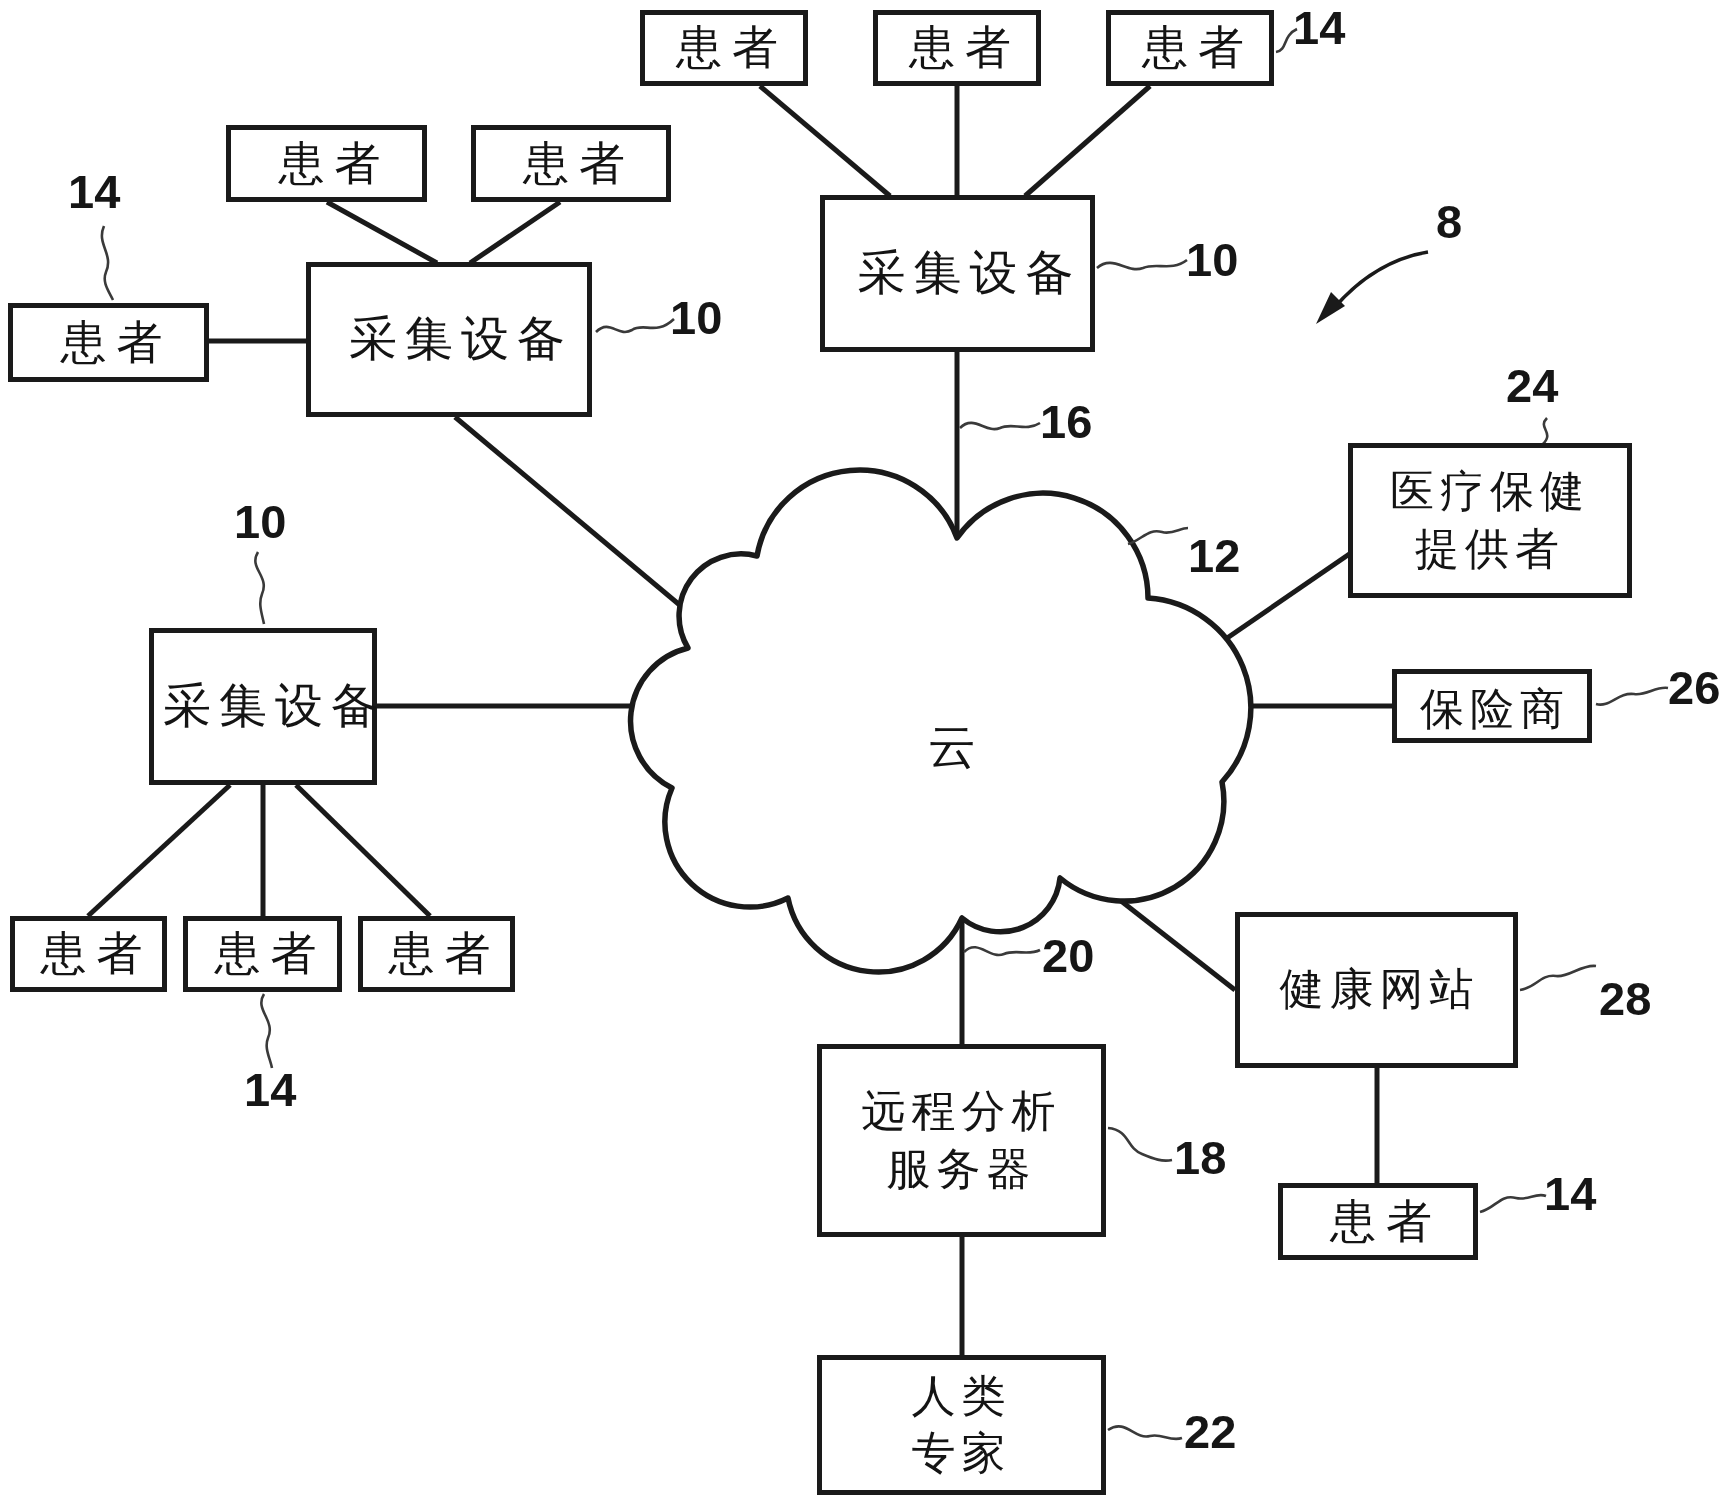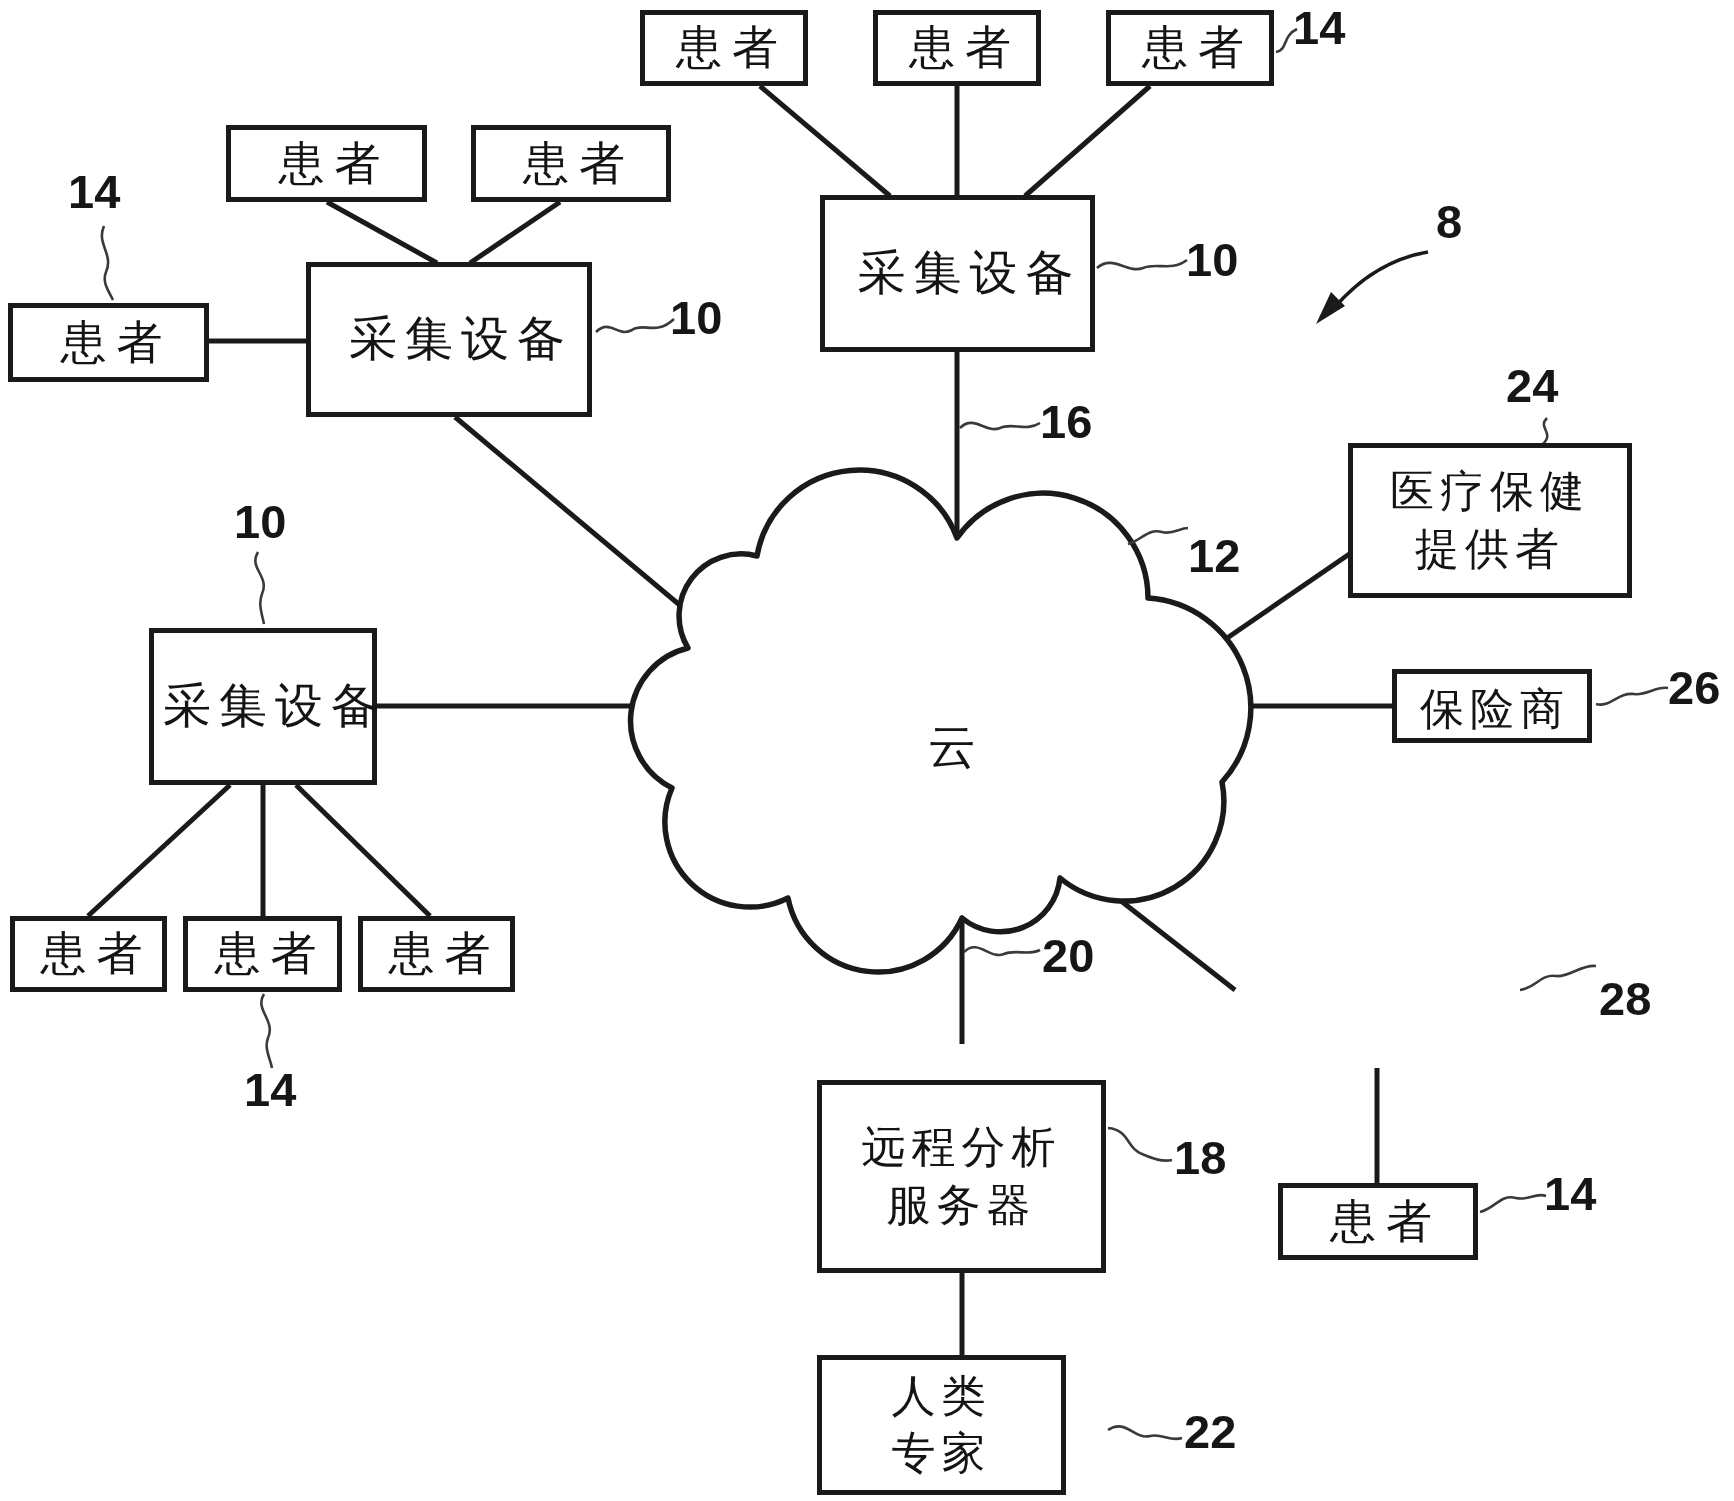--- a/index.html
+++ b/index.html
@@ -124,26 +124,29 @@
       <span class="ln">采集设备</span>
     </div>
 
   <div class="box two" style="left:1336px;top:443px;width:284px;height:155px;margin-left:12px;">
     <span class="ln">医疗保健</span>
     <span class="ln">提供者</span>
   </div>
   <div class="box small1" style="left:1392px;top:669px;width:200px;height:74px;justify-content:flex-end;">
       <span class="ln">保险商</span>
     </div>
+  <div class="box small1" style="left:1235px;top:912px;width:283px;height:156px;">
+      <span class="ln">健康网站</span>
+    </div>
 
-  <div class="box two" style="left:817px;top:1080px;width:289px;height:193px;">
+  <div class="box two" style="left:817px;top:1044px;width:289px;height:193px;">
     <span class="ln">远程分析</span>
     <span class="ln">服务器</span>
   </div>
-  <div class="box two" style="left:817px;top:1355px;width:249px;height:140px;">
+  <div class="box two" style="left:817px;top:1355px;width:289px;height:140px;">
     <span class="ln">人类</span>
     <span class="ln">专家</span>
   </div>
 
   <div class="cloudlbl" style="left:852px;top:715px;width:200px;text-align:center;">云</div>
 
   <div class="ref" style="left:68px;top:168px;">14</div>
   <div class="ref" style="left:670px;top:294px;">10</div>
   <div class="ref" style="left:1293px;top:4px;">14</div>
   <div class="ref" style="left:1186px;top:236px;">10</div>

